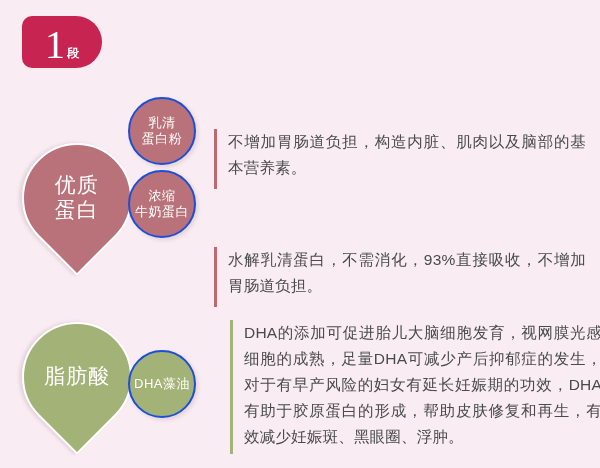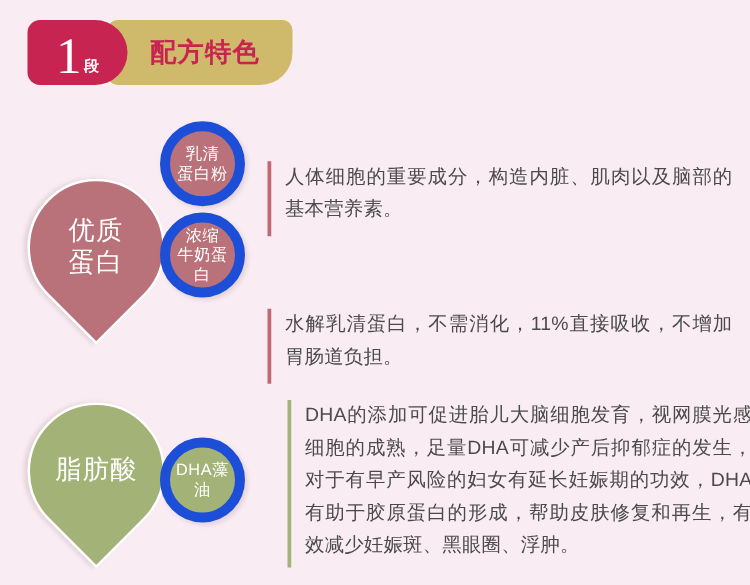--- a/index.html
+++ b/index.html
@@ -112,21 +112,21 @@
     top: 322px;
     width: 110px;
     height: 110px;
     background: #a3b378;
   }
 
   
   .circle {
     position: absolute;
     border-radius: 50%;
-    border: 8px solid #1d4ed8;
+    border: 2px solid #1d4ed8;
     box-sizing: border-box;
     display: flex;
     align-items: center;
     justify-content: center;
     box-shadow: 2px 2px 4px rgba(150,110,120,0.22);
   }
   .circle .circle-label {
     color: #ffffff;
     text-align: center;
     font-size: 13px;
@@ -174,23 +174,20 @@
 </head>
 <body>
 
 <div id="infographic">
 
   <div class="header">
     <div class="badge-stage">
       <span class="num">1</span>
       <span class="seg">段</span>
     </div>
-    <div class="badge-title">
-      <span class="title-text">配方特色</span>
-    </div>
   </div>
 
   <div class="drop" id="drop-protein">
     <div class="drop-inner">
       <span class="drop-label">优质
 蛋白</span>
     </div>
   </div>
 
   <div class="drop" id="drop-fat">
@@ -206,26 +203,26 @@
   <div class="circle rose" id="circle-milk">
     <span class="circle-label">浓缩
 牛奶蛋白</span>
   </div>
   <div class="circle green" id="circle-dha">
     <span class="circle-label">DHA藻油</span>
   </div>
 
   <div class="text-block" id="text-protein">
     <div class="bar rose"></div>
-    <div class="body">人体细胞的重要成分，构造内脏、肌肉以及脑部的基本营养素。</div>
+    <div class="body">不增加胃肠道负担，构造内脏、肌肉以及脑部的基本营养素。</div>
   </div>
 
   <div class="text-block" id="text-hydrolyzed">
     <div class="bar rose"></div>
-    <div class="body">水解乳清蛋白，不需消化，11%直接吸收，不增加胃肠道负担。</div>
+    <div class="body">水解乳清蛋白，不需消化，93%直接吸收，不增加胃肠道负担。</div>
   </div>
 
   <div class="text-block" id="text-dha">
     <div class="bar green"></div>
     <div class="body">DHA的添加可促进胎儿大脑细胞发育，视网膜光感细胞的成熟，足量DHA可减少产后抑郁症的发生，对于有早产风险的妇女有延长妊娠期的功效，DHA有助于胶原蛋白的形成，帮助皮肤修复和再生，有效减少妊娠斑、黑眼圈、浮肿。</div>
   </div>
 
 </div>
 
 </body></html>

